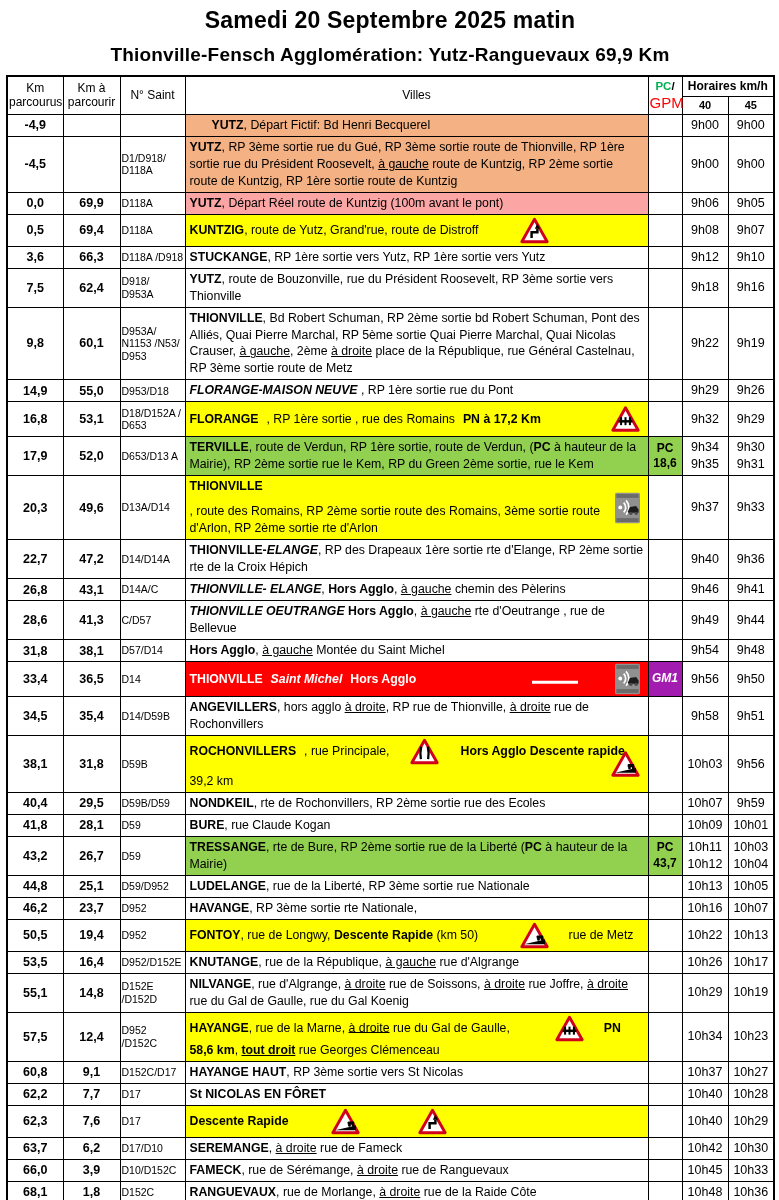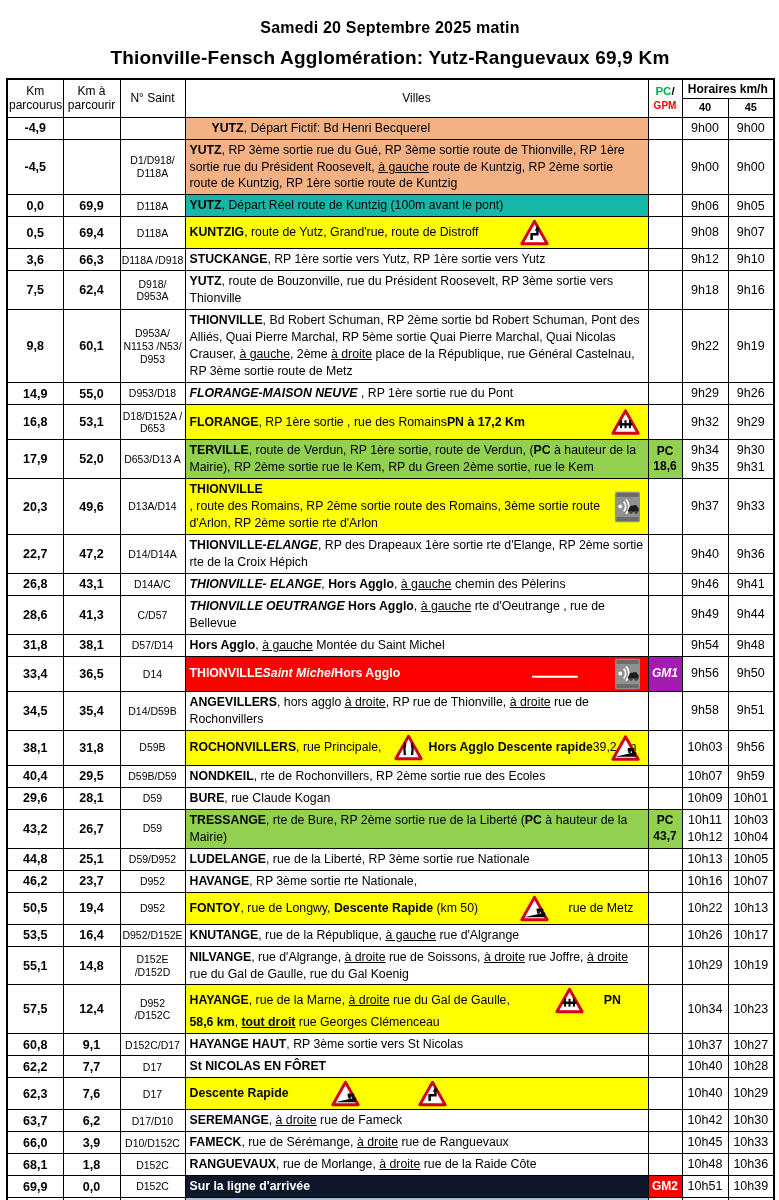--- a/index.html
+++ b/index.html
@@ -1,32 +1,32 @@
 <!DOCTYPE html>
 <html><head>
 <meta charset="utf-8">
 <style>
   html,body{margin:0;padding:0;background:#fff;}
   body{width:779px;font-family:"Liberation Sans",sans-serif;color:#000;}
   .page{padding:3px 5px 0 6px;}
-  .title{font-size:16px;font-weight:700;text-align:center;margin:16px 0 10px;letter-spacing:.2px;}
+  .title{font-size:23px;font-weight:700;text-align:center;margin:4px 0 10px;letter-spacing:.2px;}
   .subtitle{font-size:19px;font-weight:700;text-align:center;margin:0 0 9px;letter-spacing:.2px;}
   table{border-collapse:collapse;table-layout:fixed;width:767px;border:2px solid #000;}
   th,td{border:1.5px solid #000;vertical-align:middle;}
   thead th{font-size:12px;font-weight:400;text-align:center;line-height:1.2;padding:2px 1px;}
   .hdr-horaires{font-weight:700;}
   .hdr-speed{font-weight:700;font-size:11px;}
   .hdr-pc{color:#00B050;font-weight:700;font-size:11.5px;}
   .hdr-sep{color:#000;font-weight:700;font-size:11.5px;}
-  .hdr-gpm{color:#FF0000;font-weight:700;font-size:10px;}
+  .hdr-gpm{color:#FF0000;font-weight:400;font-size:15px;}
   td.num{text-align:center;font-weight:700;font-size:12.5px;padding:2px 1px;}
-  td.routes{text-align:center;font-size:10.5px;line-height:1.2;padding:2px 1px;}
+  td.routes{font-size:10.5px;line-height:1.2;padding:2px 1px;}
   td.villes{font-size:12.3px;line-height:1.38;padding:2px 4px;position:relative;}
   td.villes .villes-inner{position:relative;}
-  td.villes .villes-inner.tall{min-height:30px;display:flex;flex-wrap:wrap;align-items:center;}
+  td.villes .villes-inner.tall{min-height:30px;display:flex;flex-wrap:wrap;align-items:center;gap:8px;}
   td.pc-cell{text-align:center;font-weight:700;font-size:12px;line-height:1.3;padding:1px;}
   td.time{text-align:center;font-size:12.5px;line-height:1.35;padding:2px 1px;}
   .white-text{color:#fff;}
   .b{font-weight:700;} .i{font-style:italic;} .u{text-decoration:underline;}
   .sign{display:inline-block;vertical-align:middle;margin:0 6px 0 12px;line-height:0;}
   .sign.gap{margin-left:42px;margin-right:16px;}
   .sign.abs{position:absolute;right:4px;top:50%;transform:translateY(-50%);margin:0;}
   .sign.abs[data-name="white-line"]{right:66px;top:60%;}
   .white-line{display:inline-block;width:46px;height:2.5px;background:#fff;vertical-align:middle;}
 </style>
@@ -81,21 +81,21 @@
             <div class="villes-inner"><span class="b" data-name="villes-text">YUTZ</span><span class="" data-name="villes-text">, RP 3ème sortie rue du Gué, RP 3ème sortie route de Thionville, RP 1ère sortie rue du Président Roosevelt, </span><span class="u" data-name="villes-text">à gauche</span><span class="" data-name="villes-text"> route de Kuntzig, RP  2ème sortie route de Kuntzig, RP 1ère sortie route de Kuntzig</span></div>
           </td>
           <td class="pc-cell" data-name="pc-gpm-cell"></td>
           <td class="time" data-name="time-40-cell">9h00</td>
           <td class="time" data-name="time-45-cell">9h00</td>
         </tr>
         <tr data-name="route-row">
           <td class="num" data-name="km-parcourus-cell">0,0</td>
           <td class="num" data-name="km-a-parcourir-cell">69,9</td>
           <td class="routes" data-name="routes-cell">D118A</td>
-          <td class="villes" data-name="villes-cell" style="background: #14b8a6;">
+          <td class="villes" data-name="villes-cell" style="background: #fca5a5;">
             <div class="villes-inner"><span class="b" data-name="villes-text">YUTZ</span><span class="" data-name="villes-text">, Départ Réel route de Kuntzig (100m avant le pont)</span></div>
           </td>
           <td class="pc-cell" data-name="pc-gpm-cell"></td>
           <td class="time" data-name="time-40-cell">9h06</td>
           <td class="time" data-name="time-45-cell">9h05</td>
         </tr>
         <tr data-name="route-row">
           <td class="num" data-name="km-parcourus-cell">0,5</td>
           <td class="num" data-name="km-a-parcourir-cell">69,4</td>
           <td class="routes" data-name="routes-cell">D118A</td>
@@ -326,21 +326,21 @@
           <td class="num" data-name="km-a-parcourir-cell">29,5</td>
           <td class="routes" data-name="routes-cell">D59B/D59</td>
           <td class="villes" data-name="villes-cell">
             <div class="villes-inner"><span class="b" data-name="villes-text">NONDKEIL</span><span class="" data-name="villes-text">, rte de Rochonvillers, RP 2ème sortie rue des Ecoles</span></div>
           </td>
           <td class="pc-cell" data-name="pc-gpm-cell"></td>
           <td class="time" data-name="time-40-cell">10h07</td>
           <td class="time" data-name="time-45-cell">9h59</td>
         </tr>
         <tr data-name="route-row">
-          <td class="num" data-name="km-parcourus-cell">29,6</td>
+          <td class="num" data-name="km-parcourus-cell">41,8</td>
           <td class="num" data-name="km-a-parcourir-cell">28,1</td>
           <td class="routes" data-name="routes-cell">D59</td>
           <td class="villes" data-name="villes-cell">
             <div class="villes-inner"><span class="b" data-name="villes-text">BURE</span><span class="" data-name="villes-text">, rue Claude Kogan</span></div>
           </td>
           <td class="pc-cell" data-name="pc-gpm-cell"></td>
           <td class="time" data-name="time-40-cell">10h09</td>
           <td class="time" data-name="time-45-cell">10h01</td>
         </tr>
         <tr data-name="route-row">

